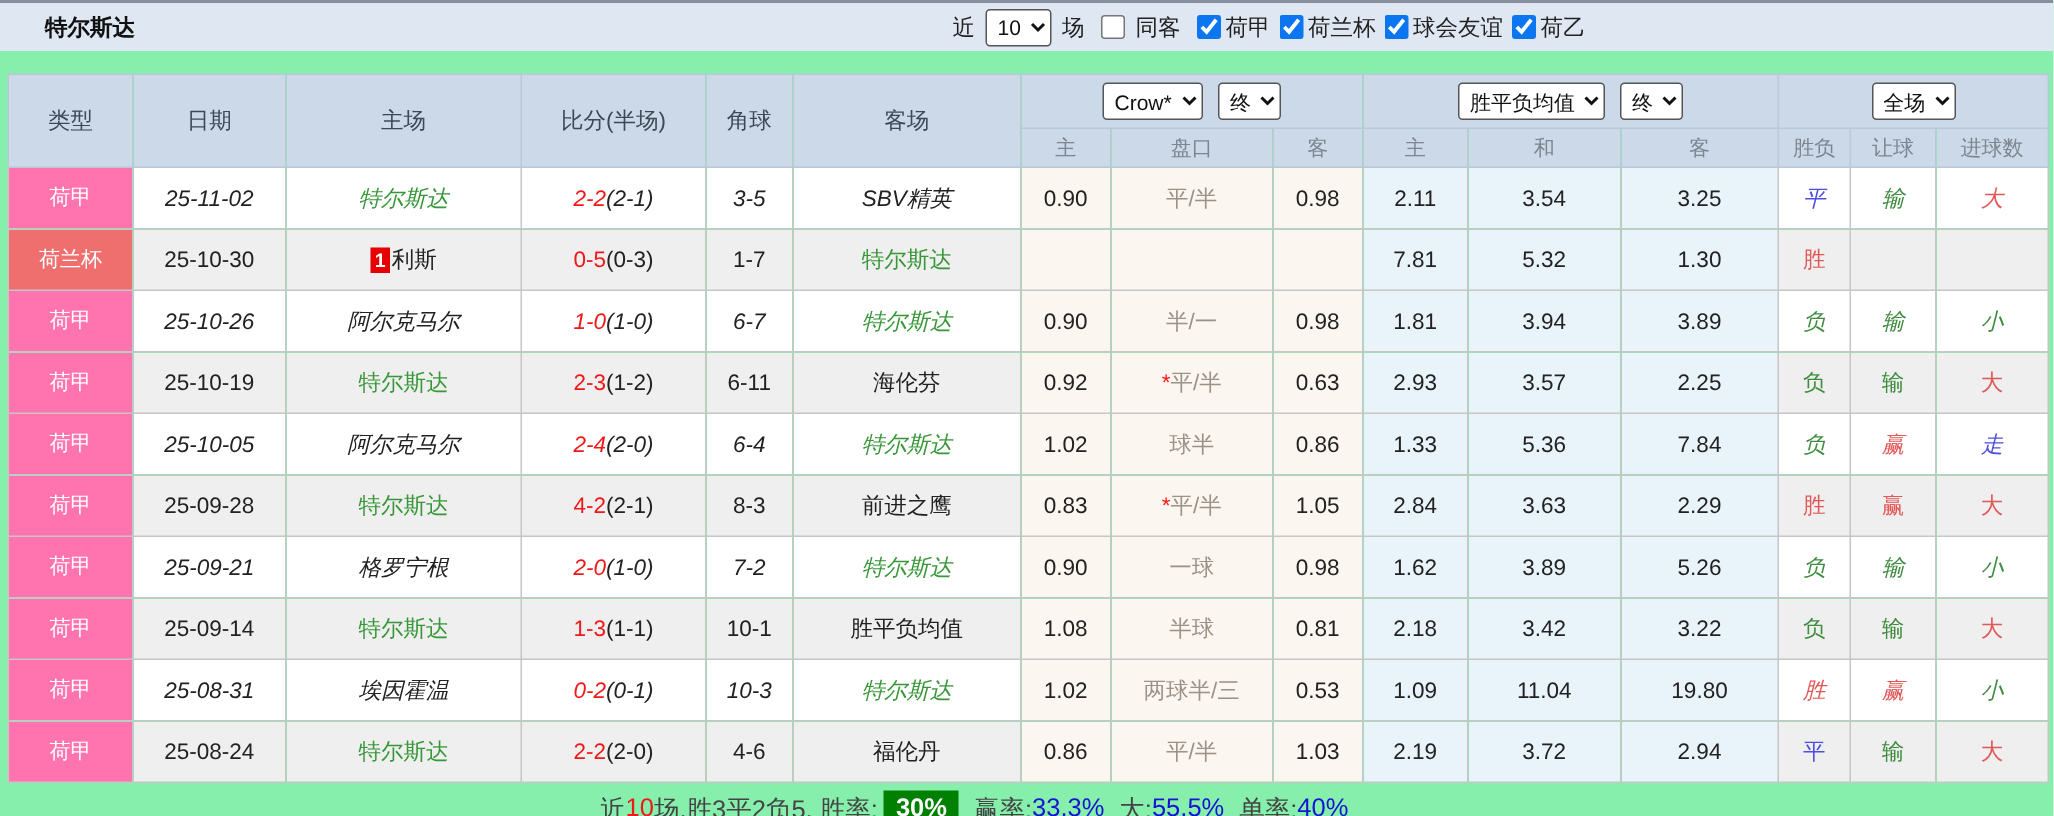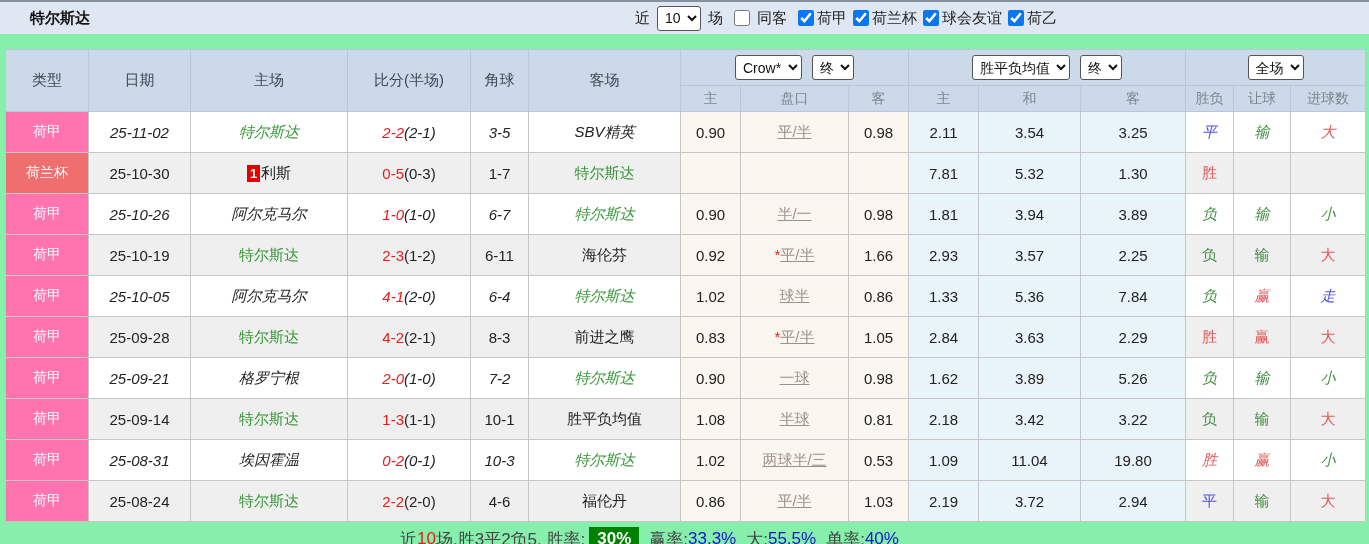--- a/index.html
+++ b/index.html
@@ -46,21 +46,21 @@
   tr.odd  .col-basic, tr.odd  .col-res { background:#fff;font-style:italic; }
   .col-cream { background:#fbf6ef; }
   .col-blue  { background:#e9f3fa; }
   td.col-league { color:#fff; font-size:14px; }
   .league-pink { background:#ff73ae; }
   .league-red  { background:#ef6f6f; }
   .team-hl { color:#389738; }
   .team-plain { color:#222; }
   .score-main { color:#f01818; }
   .score-half { color:#222; }
-  .hdc  { color:#9b9288;text-decoration:underline; }
+  .hdc  { color:#9b9288; }
   .star { color:#f01818; }
   .c-red   { color:#e25757; }
   .c-green { color:#3f8c3f; }
   .c-blue  { color:#4f4fe0; }
   .badge {
     display:inline-block; background:#e60000; color:#fff; font-weight:bold;
     font-size:13px; line-height:17px; padding:0 3px; margin-right:1px;
   }
   
   .footer {
@@ -231,33 +231,33 @@
         </tr>
         <tr class="even">
           <td class="col-league league-pink">荷甲</td>
           <td class="col-basic">25-10-19</td>
           <td class="col-basic"><span class="team-hl">特尔斯达</span></td>
           <td class="col-basic"><span class="score-main">2-3</span><span class="score-half">(1-2)</span></td>
           <td class="col-basic">6-11</td>
           <td class="col-basic"><span class="team-plain">海伦芬</span></td>
           <td class="col-cream">0.92</td>
           <td class="col-cream"><span class="star">*</span><span class="hdc">平/半</span></td>
-          <td class="col-cream">1.66</td>
+          <td class="col-cream">0.63</td>
           <td class="col-blue">2.93</td>
           <td class="col-blue">3.57</td>
           <td class="col-blue">2.25</td>
           <td class="col-res c-green">负</td>
           <td class="col-res c-green">输</td>
           <td class="col-res c-red">大</td>
         </tr>
         <tr class="odd">
           <td class="col-league league-pink">荷甲</td>
           <td class="col-basic">25-10-05</td>
           <td class="col-basic"><span class="team-plain">阿尔克马尔</span></td>
-          <td class="col-basic"><span class="score-main">4-1</span><span class="score-half">(2-0)</span></td>
+          <td class="col-basic"><span class="score-main">2-4</span><span class="score-half">(2-0)</span></td>
           <td class="col-basic">6-4</td>
           <td class="col-basic"><span class="team-hl">特尔斯达</span></td>
           <td class="col-cream">1.02</td>
           <td class="col-cream"><span class="hdc">球半</span></td>
           <td class="col-cream">0.86</td>
           <td class="col-blue">1.33</td>
           <td class="col-blue">5.36</td>
           <td class="col-blue">7.84</td>
           <td class="col-res c-green">负</td>
           <td class="col-res c-red">赢</td>

